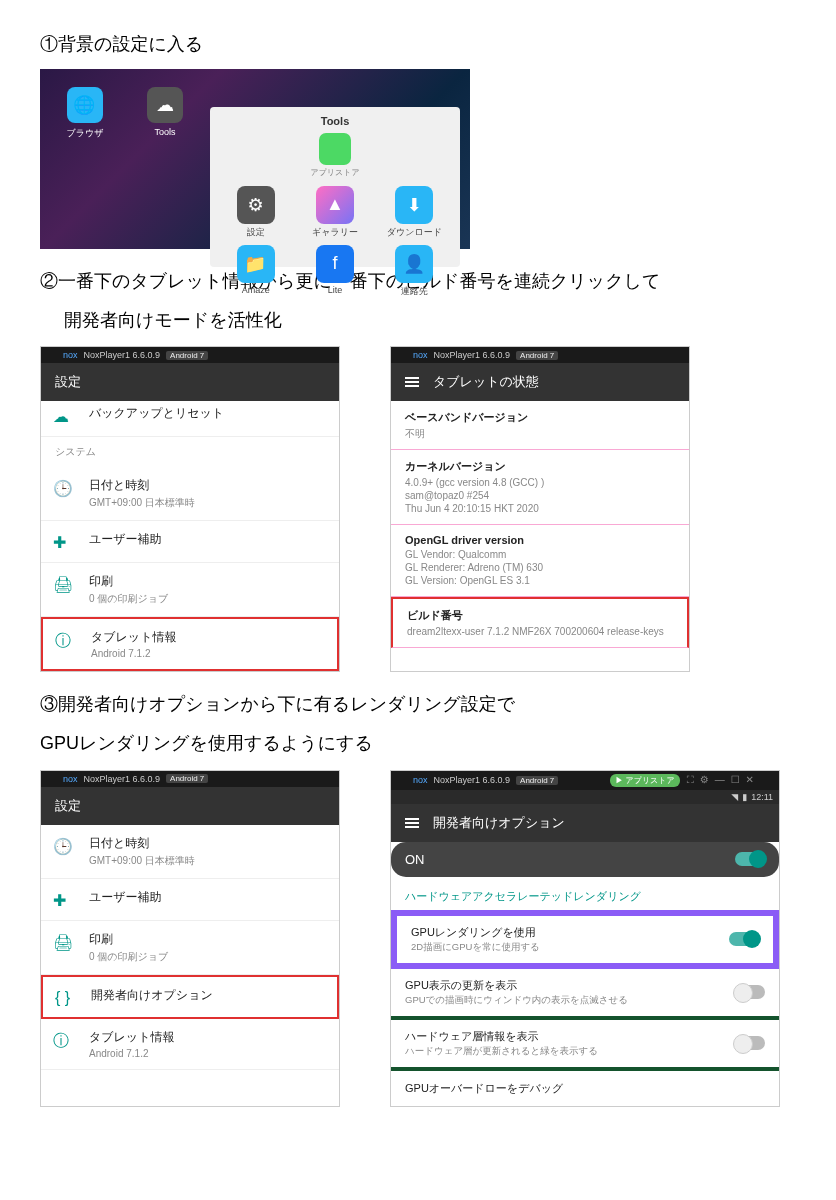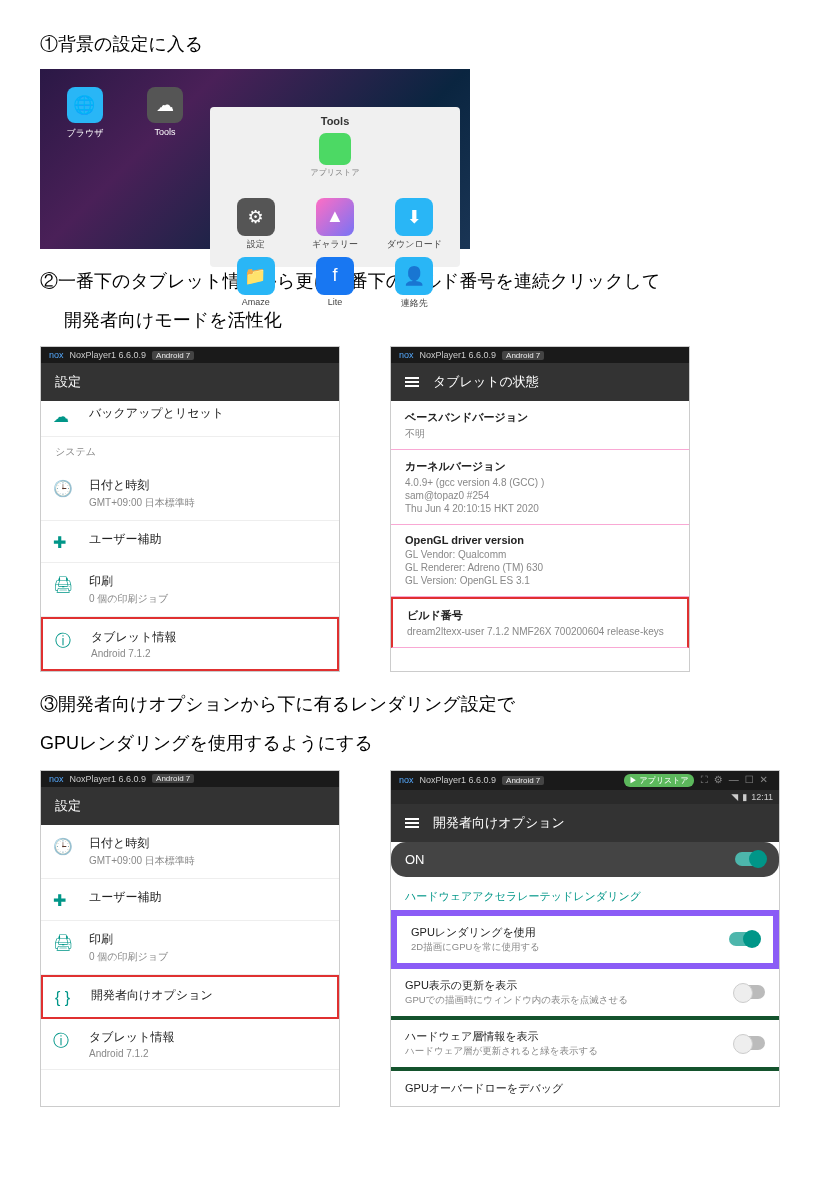--- a/index.html
+++ b/index.html
@@ -15,21 +15,21 @@
 .tools-popup { position: absolute; left: 170px; top: 38px; width: 250px; height: 160px; background: #f0f0f0; border-radius: 4px; padding: 8px; }
 .tools-title { font-size: 11px; font-weight: bold; text-align: center; margin-bottom: 6px; color:#333; }
 .tools-grid { display: grid; grid-template-columns: repeat(3,1fr); gap: 6px 4px; }
 .tool-item { text-align: center; font-size: 9px; color: #444; }
 .tool-item .sq { width: 38px; height: 38px; border-radius: 8px; margin: 0 auto 2px; display:flex;align-items:center;justify-content:center;font-size:18px;color:#fff; }
 
 
 .row { display: flex; gap: 50px; margin: 12px 0 18px 0; }
 .phone { width: 300px; border: 1px solid #ccc; background: #fff; font-size: 11px; }
 .phone-wide { width: 390px; border: 1px solid #ccc; background: #fff; font-size: 11px; }
-.titlebar { background: #1a1a1a; color: #ccc; font-size: 9px; padding: 3px 8px; display:flex;align-items:center;gap:6px; }
+.titlebar { background: #1a1a1a; color: #ccc; font-size: 9px; padding: 3px 22px; display:flex;align-items:center;gap:6px; }
 .titlebar .badge { background:#444;color:#eee;padding:0 4px;border-radius:2px;font-size:8px; }
 .titlebar-wide { justify-content:space-between; }
 .titlebar-right { display:flex;gap:4px;align-items:center; }
 .appstore-btn { background:#5cb85c;color:#fff;padding:1px 5px;font-size:8px;border-radius:6px; }
 .win-btns span { color:#888;font-size:10px;margin:0 3px; }
 .statusbar { background:#2a2a2a; height:14px; display:flex;justify-content:flex-end;align-items:center;padding:0 6px;color:#ccc;font-size:9px;gap:4px; }
 .header { background: #333; color: #fff; padding: 10px 14px; font-size: 13px; display:flex;align-items:center;gap:14px; }
 .menu-icon { display:inline-block; width:14px; height:10px; position:relative; }
 .menu-icon::before,.menu-icon::after,.menu-icon span { content:"";position:absolute;left:0;right:0;height:2px;background:#fff; }
 .menu-icon::before{top:0;} .menu-icon span{top:4px;} .menu-icon::after{top:8px;}
@@ -67,21 +67,21 @@
   <div class="desk-icon" style="left:20px;top:18px;">
     <div class="sq" style="background:#29b6f6;">🌐</div>
     <span>ブラウザ</span>
   </div>
   <div class="desk-icon" style="left:100px;top:18px;">
     <div class="sq" style="background:#555;">☁</div>
     <span>Tools</span>
   </div>
   <div class="tools-popup">
     <div class="tools-title">Tools</div>
-    <div style="text-align:center;font-size:8px;color:#888;margin-bottom:20px;"><span style="display:inline-block;width:32px;height:32px;background:#4cd964;border-radius:7px;"></span><br><span>アプリストア</span></div>
+    <div style="text-align:center;font-size:8px;color:#888;margin-bottom:8px;"><span style="display:inline-block;width:32px;height:32px;background:#4cd964;border-radius:7px;"></span><br><span>アプリストア</span></div>
     <div class="tools-grid">
       <div class="tool-item"><div class="sq" style="background:#555;">⚙</div><span>設定</span></div>
       <div class="tool-item"><div class="sq" style="background:linear-gradient(135deg,#ff6ec4,#7873f5);">▲</div><span>ギャラリー</span></div>
       <div class="tool-item"><div class="sq" style="background:#29b6f6;">⬇</div><span>ダウンロード</span></div>
       <div class="tool-item"><div class="sq" style="background:#29b6f6;">📁</div><span>Amaze</span></div>
       <div class="tool-item"><div class="sq" style="background:#1877f2;">f</div><span>Lite</span></div>
       <div class="tool-item"><div class="sq" style="background:#29b6f6;">👤</div><span>連絡先</span></div>
     </div>
   </div>
 </div>

